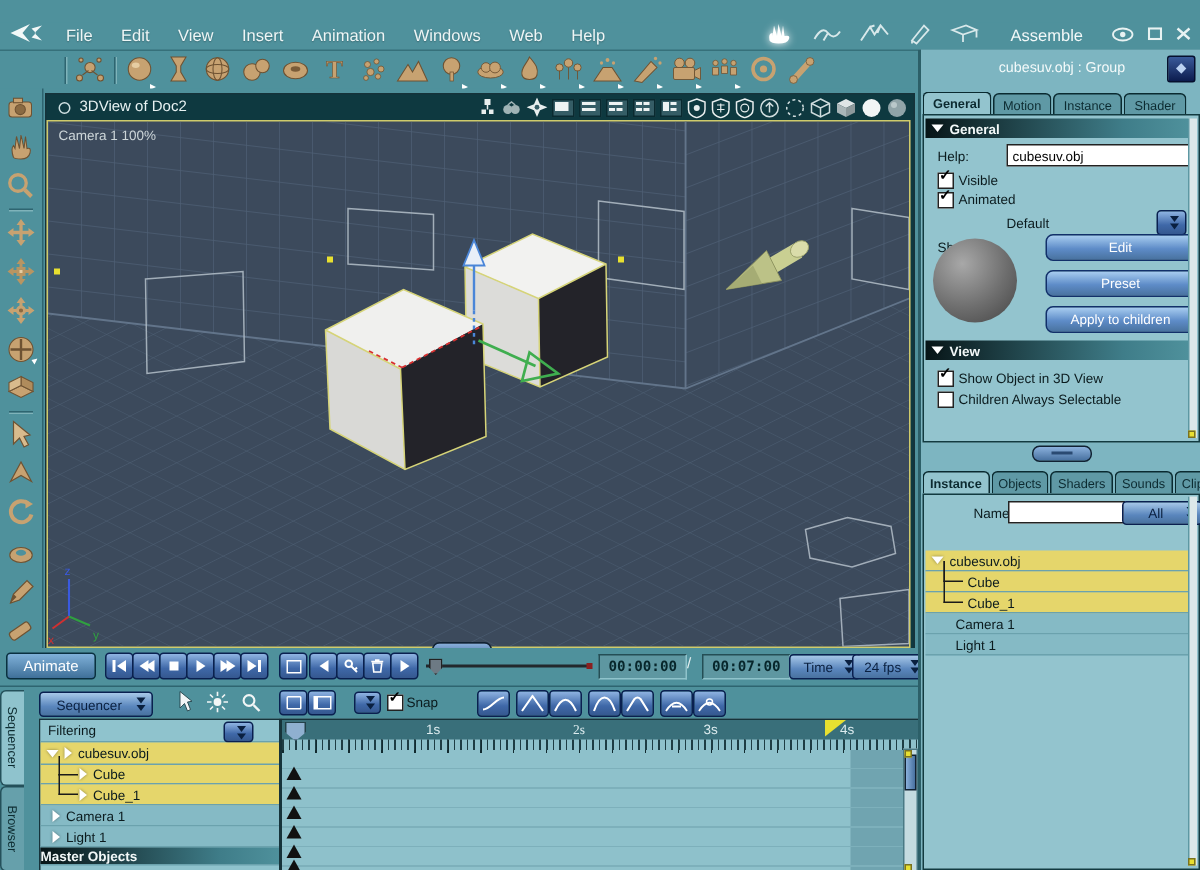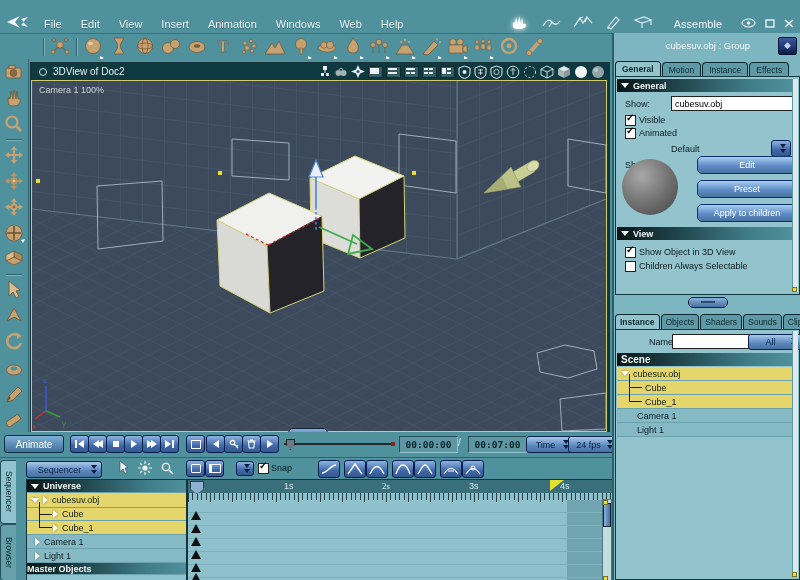--- a/index.html
+++ b/index.html
@@ -688,24 +688,29 @@
         </svg>
       </div>
     <div class="twb" style="left:462px;top:2px;">
         <svg width="16" height="12" viewBox="0 0 16 12">
           <path d="M1 11 Q8 0 15 11" fill="none" stroke="#fff" stroke-width="1.2"></path>
           <circle cx="8" cy="5" r="2" fill="none" stroke="#fff"></circle>
         </svg>
       </div>
 
     <div class="seqtree">
-      <div class="trow hdr" style="height:12px;">
-          <span class="wt-dn"></span>
-          <span>Universe</span>
-        </div>
+      <div class="trow" style="height:14px;background:#8fc3cd;">
+        <span style="margin-left:5px;">Filtering</span>
+        <div class="abs btn-blue" style="left:122px;top:1px;width:18px;height:12px;">
+            <span class="chev2">
+              <span class="tri-dn"></span>
+              <span class="tri-dn"></span>
+            </span>
+          </div>
+      </div>
       <div class="trow yel" style="height:14px;">
           <span class="wt-dn"></span>
           <span class="wt-rt" style="margin-left:0;"></span>
           <span>cubesuv.obj</span>
         </div>
       <div class="trow yel" style="height:12px;">
           <span class="treeline" style="left:12px;top:-6px;width:12px;height:12px;"></span>
           <span class="wt-rt" style="margin-left:26px;"></span>
           <span>Cube</span>
         </div>
@@ -755,29 +760,29 @@
   </div>
 
   <div class="abs rpanel">
     <div class="grouphdr">cubesuv.obj : Group</div>
     <div class="dmbtn">◆</div>
 
     <div class="tabs" style="left:1px;top:25px;height:19px;">
       <span class="tab active">General</span>
       <span class="tab">Motion</span>
       <span class="tab">Instance</span>
-      <span class="tab">Effects</span>
+      <span class="tab">Shader</span>
     </div>
 
     <div class="ppanel" style="left:1px;top:43px;width:183px;height:217px;">
       <div class="sechdr" style="top:2px;width:176px;">
           <span class="wt-dn"></span>
           <span>General</span>
         </div>
-      <div class="plabel" style="left:9px;top:22px;">Show:</div>
+      <div class="plabel" style="left:9px;top:22px;">Help:</div>
       <div class="inputw" style="left:55px;top:19px;width:118px;height:13px;">cubesuv.obj</div>
       <div class="cb" style="left:9px;top:38px;">
           <i>✓</i>
         </div>
       <div class="plabel" style="left:23px;top:38px;">Visible</div>
       <div class="cb" style="left:9px;top:51px;">
           <i>✓</i>
         </div>
       <div class="plabel" style="left:23px;top:51px;">Animated</div>
       <div class="plabel" style="left:9px;top:67px;margin-top:16px;">Shader:</div>
@@ -820,23 +825,20 @@
     <div class="ppanel" style="left:1px;top:296px;width:183px;height:249px;">
       <div class="plabel" style="left:33px;top:7px;">Name:</div>
       <div class="inputw" style="left:56px;top:4px;width:70px;height:13px;"></div>
       <div class="abs dd" style="left:132px;top:4px;width:44px;height:14px;">
           <span class="lbl">All</span>
           <span class="chev2">
             <span class="tri-dn"></span>
             <span class="tri-dn"></span>
           </span>
         </div>
-      <div class="sechdr" style="top:23px;width:176px;font-size:10px;">
-          <span style="margin-left:4px;">Scene</span>
-        </div>
       <div class="srow yel" style="top:37px;">
           <span class="wt-dn"></span>
           <span>cubesuv.obj</span>
         </div>
       <div class="srow yel" style="top:51px;">
           <span class="treeline" style="left:12px;top:-7px;width:12px;height:13px;"></span>
           <span style="margin-left:28px;">Cube</span>
         </div>
       <div class="srow yel" style="top:65px;">
           <span class="treeline" style="left:12px;top:-21px;width:12px;height:27px;"></span>

